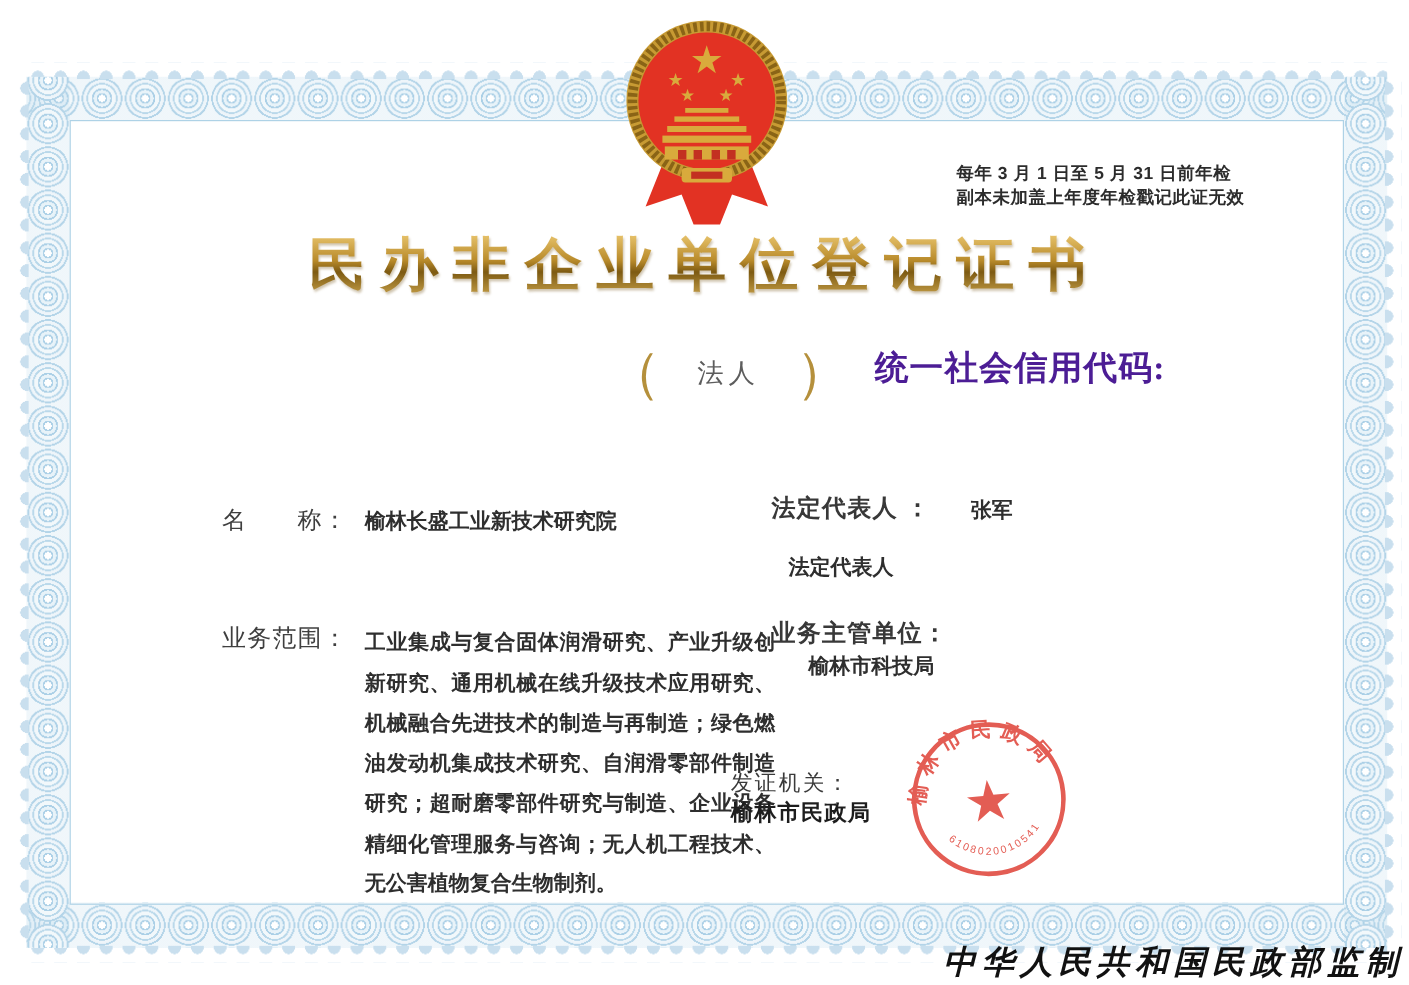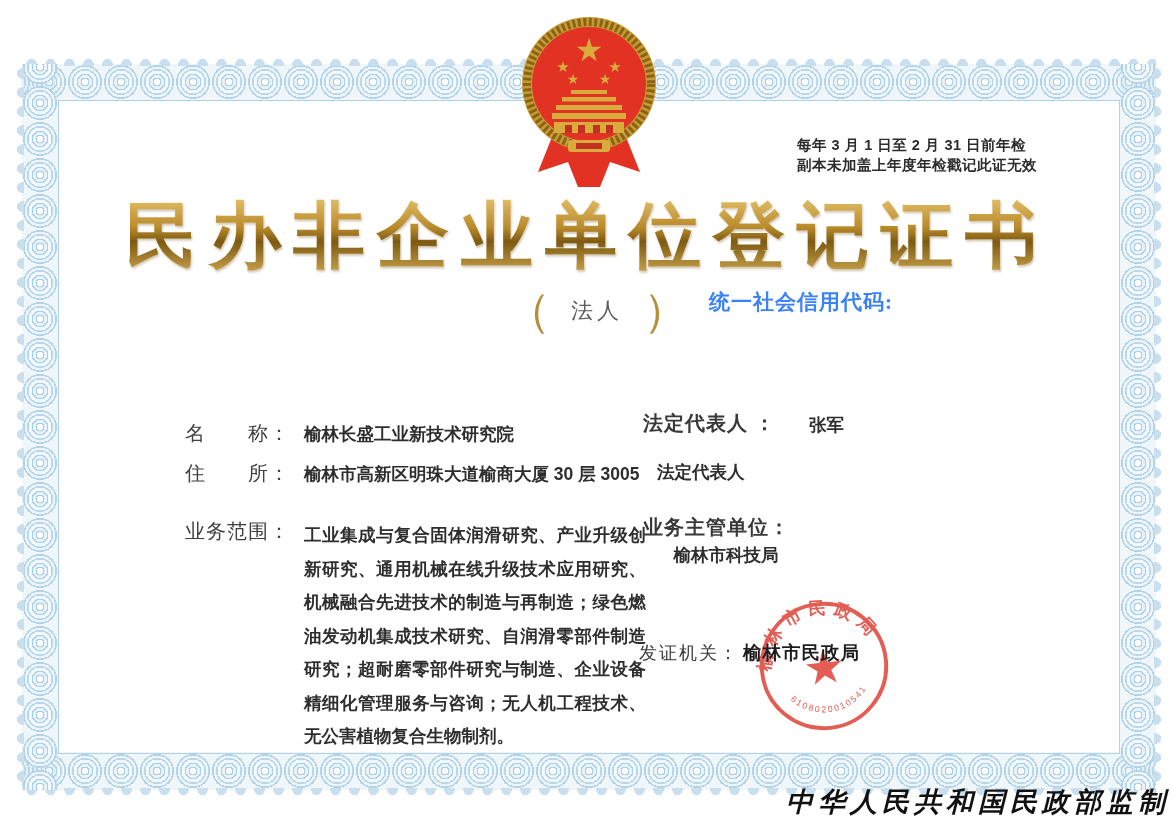--- a/index.html
+++ b/index.html
@@ -36,31 +36,31 @@
   .inner-line{position:absolute;left:58px;top:100px;width:1060px;height:652px;
     border:1px solid #aed2e6;}
   
   .emblem{position:absolute;left:518px;top:4px;width:142px;height:184px;z-index:5;}
   
   .notice{position:absolute;left:797px;top:135px;width:330px;
     font-size:14.5px;line-height:20px;font-weight:600;color:#2c2c2c;letter-spacing:0.5px;}
   
   .title{
     position:absolute;left:60px;right:60px;top:196px;text-align:center;
-    font-size:72px;font-weight:700;letter-spacing:12px;line-height:1.1;
+    font-size:48px;font-weight:700;letter-spacing:12px;line-height:1.1;
     background:linear-gradient(180deg,#e6c169 0%,#b88a2a 40%,#7d5a12 58%,#cda64d 100%);
     -webkit-background-clip:text;background-clip:text;color:transparent;
     filter:drop-shadow(1px 2px 1px rgba(120,90,30,0.35));
   }
   
   .subtitle{position:absolute;left:505px;top:288px;display:flex;align-items:center;z-index:2;}
   .paren{font-size:46px;font-weight:400;color:#b5903c;line-height:1;
     font-family:"Liberation Serif",serif;}
-  .ent-type{font-size:22px;color:#5d5d5d;margin:0 20px;letter-spacing:4px;}
-  .code-label{font-size:21px;font-weight:700;color:#3b82f6;margin-left:20px;
+  .ent-type{font-size:22px;color:#5d5d5d;margin:0 30px;letter-spacing:4px;}
+  .code-label{font-size:28px;font-weight:700;color:#4c1d95;margin-left:20px;
     font-family:"Liberation Serif","DejaVu Serif",serif;letter-spacing:1px;align-self:flex-start;}
   .code-value{font-size:19px;color:#2e2e2e;font-family:"Liberation Serif","DejaVu Serif",serif;
     align-self:flex-start;position:relative;top:-2px;margin-left:2px;}
   
   .frow{position:absolute;display:flex;align-items:flex-start;}
   .flabel{font-size:20px;color:#3f3f3f;letter-spacing:1px;white-space:pre;flex:none;}
   .fvalue{font-size:17.5px;color:#2e2e2e;margin-left:14px;padding-top:2px;font-weight:bold;}
   .row-name{left:185px;top:420px;}
   .row-addr{left:185px;top:460px;}
   .row-scope{left:185px;top:518px;}
@@ -68,21 +68,21 @@
   .rrow{position:absolute;display:flex;align-items:center;}
   .rrow .flabel{min-width:152px;font-weight:600;color:#383838;}
   .row-rep{left:643px;top:410px;}
   .row-cap{left:643px;top:458px;}
   .row-sup{left:643px;top:514px;flex-direction:column;}
   
   .seal{position:absolute;left:756px;top:598px;width:136px;height:136px;z-index:1;
     opacity:0.88;mix-blend-mode:multiply;transform:rotate(-6deg);}
   .irow{position:absolute;display:flex;align-items:baseline;z-index:2;}
   .ilabel{font-size:18px;color:#3a3a3a;letter-spacing:2px;}
-  .row-auth{left:639px;top:640px;}
+  .row-auth{left:605px;top:640px;flex-direction:column;}
   .auth-value{font-size:18.5px;font-weight:700;color:#1d1d1d;margin-left:4px;letter-spacing:1px;}
   .row-date{left:643px;top:678px;}
   .d-year{font-size:19px;color:#222;margin-left:52px;letter-spacing:2px;}
   .d-unit{font-size:17px;color:#333;}
   .u-year{margin-left:14px;}
   .d-month{font-size:19px;color:#222;margin-left:28px;}
   .u-month{margin-left:22px;}
   .d-day{font-size:20px;color:#222;margin-left:4px;position:relative;top:-5px;letter-spacing:1px;}
   .u-day{margin-left:16px;}
   
@@ -120,40 +120,36 @@
       <rect x="47" y="121" width="7" height="8" fill="#c33021"></rect>
       <rect x="60" y="121" width="7" height="8" fill="#c33021"></rect>
       <rect x="75" y="121" width="7" height="8" fill="#c33021"></rect>
       <rect x="88" y="121" width="7" height="8" fill="#c33021"></rect>
       <rect x="50" y="136" width="42" height="12" rx="3" fill="#d9aa3c"></rect>
       <rect x="58" y="139" width="26" height="6" fill="#c33021"></rect>
     </svg>
   </div>
 
   <div class="notice">
-    <div>每年 3 月 1 日至 2 月 31 日前年检</div>
+    <div>每年 3 月 1 日至 5 月 31 日前年检</div>
     <div>副本未加盖上年度年检戳记此证无效</div>
   </div>
 
   <div class="title">民办非企业单位登记证书</div>
 
   <div class="subtitle">
     <span class="paren">（</span>
     <span class="ent-type">法人</span>
     <span class="paren">）</span>
     <span class="code-label">统一社会信用代码:</span>
   </div>
 
   <div class="frow row-name">
     <span class="flabel">名　　称：</span>
     <span class="fvalue">榆林长盛工业新技术研究院</span>
-  </div>
-  <div class="frow row-addr">
-    <span class="flabel">住　　所：</span>
-    <span class="fvalue">榆林市高新区明珠大道榆商大厦 30 层 3005</span>
   </div>
   <div class="frow row-scope">
     <span class="flabel">业务范围：</span>
     <span class="fvalue">工业集成与复合固体润滑研究、产业升级创新研究、通用机械在线升级技术应用研究、机械融合先进技术的制造与再制造；绿色燃油发动机集成技术研究、自润滑零部件制造研究；超耐磨零部件研究与制造、企业设备精细化管理服务与咨询；无人机工程技术、无公害植物复合生物制剂。</span>
   </div>
 
   <div class="rrow row-rep">
     <span class="flabel">法定代表人 ：</span>
     <span class="fvalue">张军</span>
   </div>

